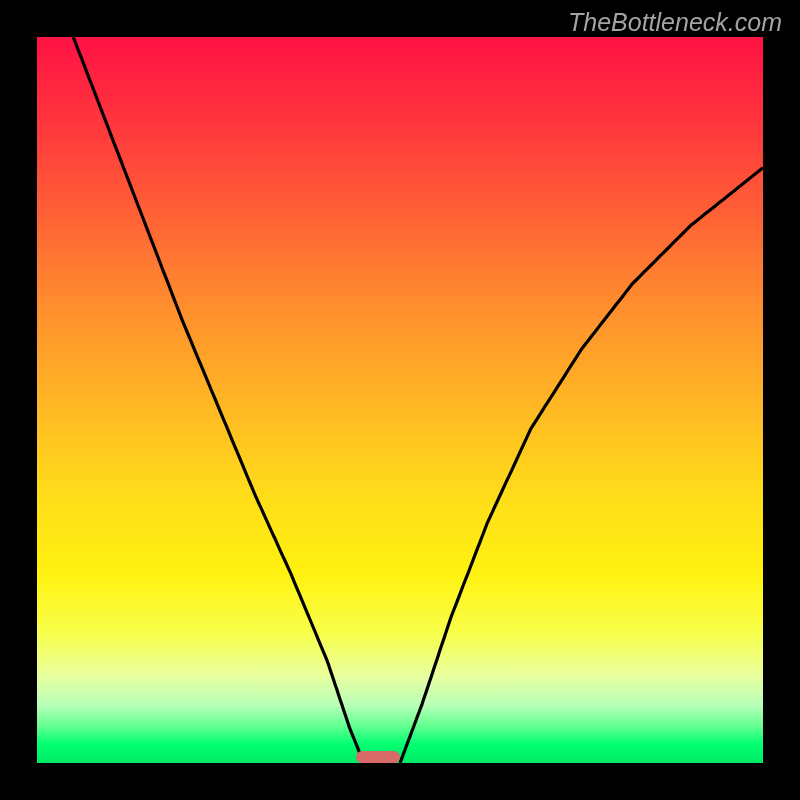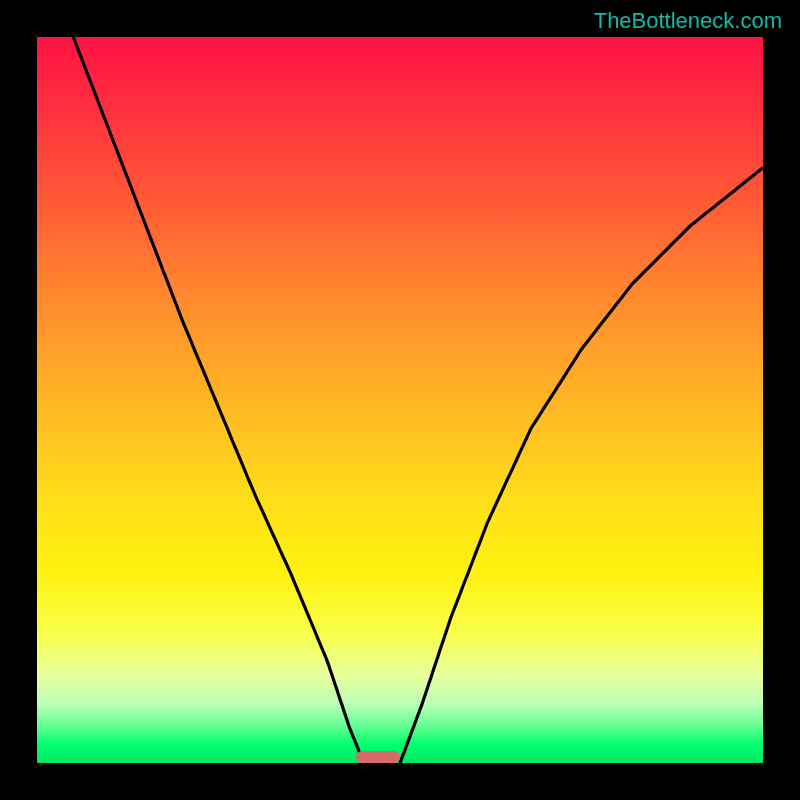--- a/index.html
+++ b/index.html
@@ -8,23 +8,24 @@
       width: 800px;
       height: 800px;
       background: #000;
       position: relative;
     }
     .watermark {
       position: absolute;
       top: 8px;
       right: 18px;
       font-family: Arial, sans-serif;
-      font-size: 22px;
-      color: #14b8a6;
+      font-size: 25px;
+      color: #a3a3a3;
       z-index: 10;
+      font-style: italic;
     }
     .plot-area {
       position: absolute;
       left: 37px;
       top: 37px;
       width: 726px;
       height: 726px;
       overflow: hidden;
     }
     .gradient {

